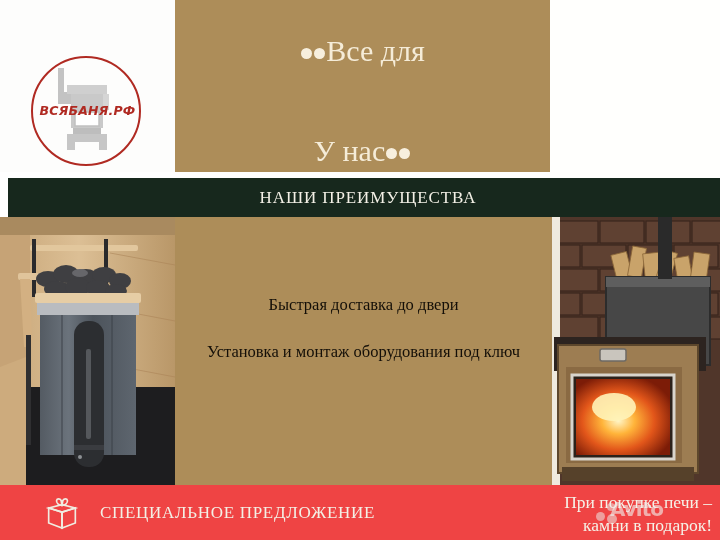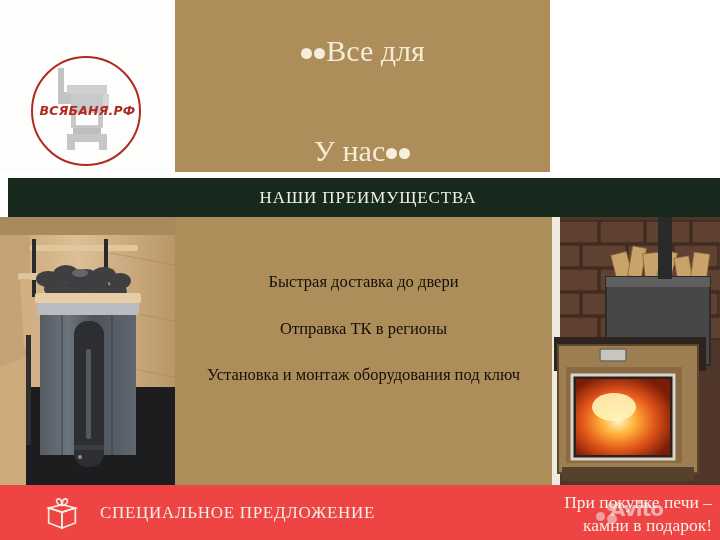--- a/index.html
+++ b/index.html
@@ -327,21 +327,20 @@
         <rect x="74" y="104" width="30" height="146" rx="14" fill="#2c2e31"></rect>
         <rect x="86" y="132" width="5" height="90" rx="2" fill="#55585c"></rect>
         <rect x="74" y="228" width="30" height="5" fill="#3a3c40"></rect>
         <circle cx="80" cy="240" r="2" fill="#8d9094"></circle>
         <rect x="26" y="118" width="5" height="110" fill="#2f2f31"></rect>
       </svg>
     </div>
 
     <div class="features">
       <div class="feature">Быстрая доставка до двери</div>
-      <div class="feature">Отправка ТК в регионы</div>
       <div class="feature">Установка и монтаж оборудования под ключ</div>
     </div>
 
     <div class="photo photo-right">
       <svg width="168" height="268" viewBox="0 0 168 268" preserveAspectRatio="none">
         <defs>
           <radialGradient id="fire" cx="45%" cy="55%" r="62%">
             <stop offset="0%" stop-color="#fff6c8"></stop>
             <stop offset="28%" stop-color="#ffb43a"></stop>
             <stop offset="62%" stop-color="#e2561a"></stop>

